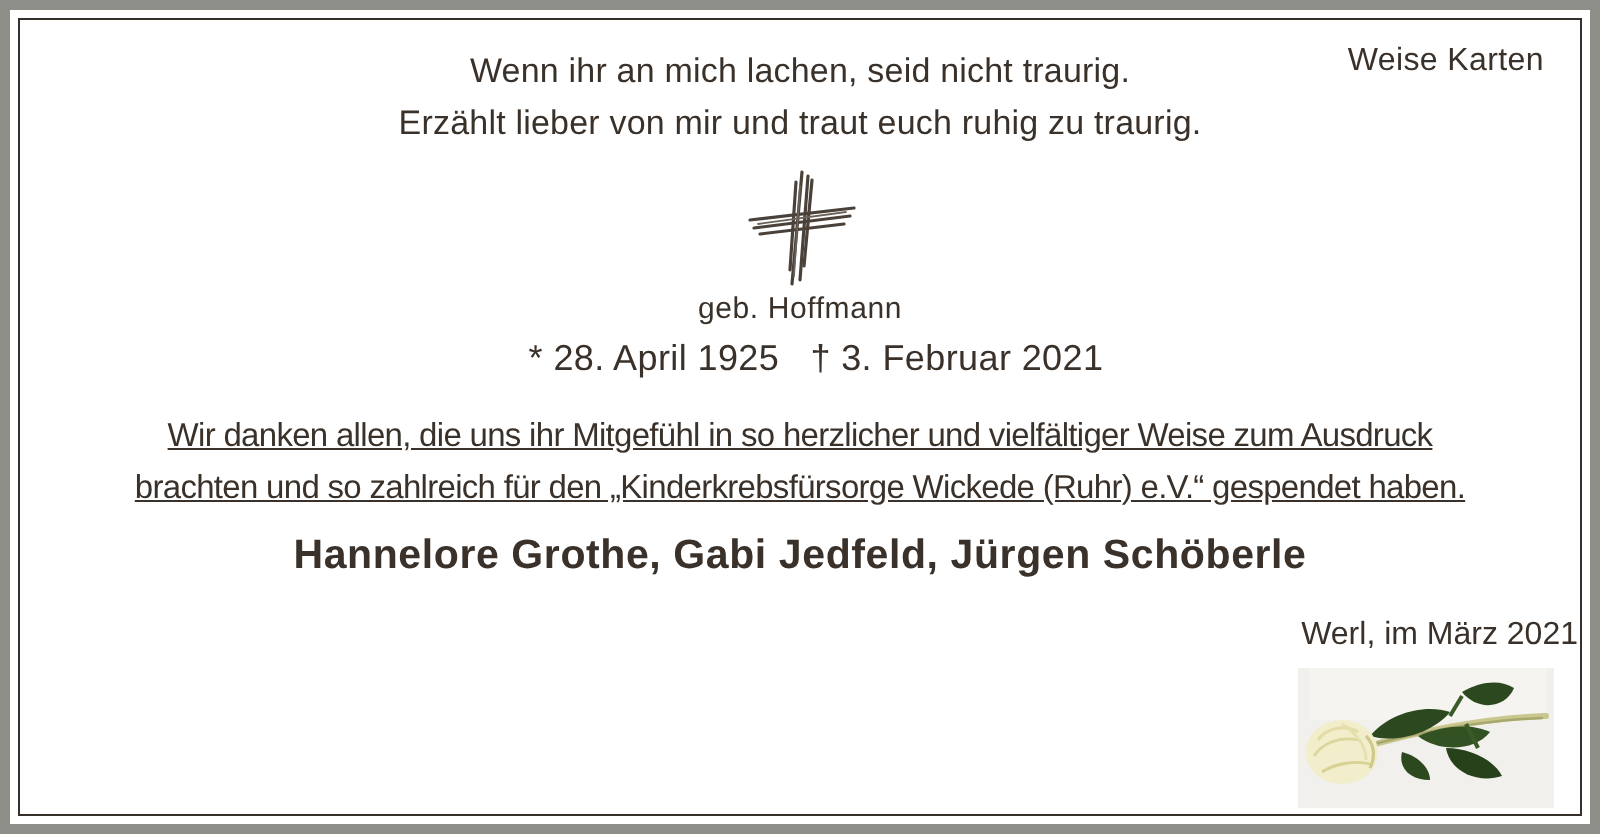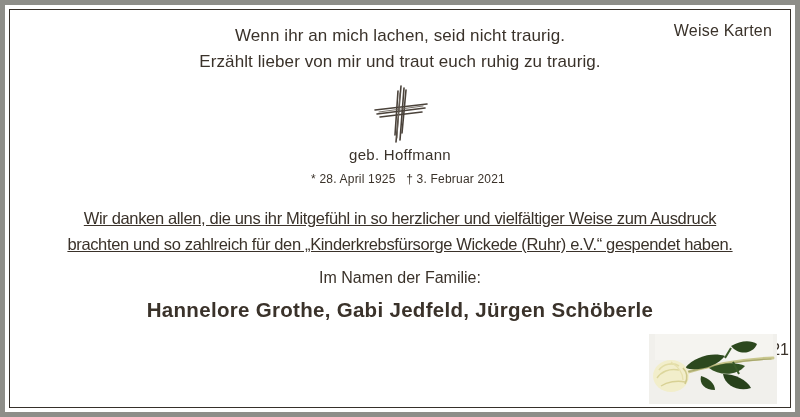--- a/index.html
+++ b/index.html
@@ -64,21 +64,21 @@
     font-weight: 400;
   }
   .maiden-name {
     margin-top: 0;
     font-size: 15px;
     line-height: 20px;
     letter-spacing: 0.3px;
   }
   .life-dates {
     margin-top: 2px;
-    font-size: 12px;
+    font-size: 18px;
     line-height: 24px;
     white-space: pre-wrap;
     letter-spacing: 0.2px;
     padding-left: 16px;
   }
   .thanks {
     margin-top: 14px;
     font-size: 16.5px;
     line-height: 26px;
     letter-spacing: -0.35px;
@@ -145,21 +145,20 @@
     </div>
 
     <div class="maiden-name">geb. Hoffmann</div>
     <div class="life-dates">* 28. April 1925   † 3. Februar 2021</div>
 
     <div class="thanks">
       <div>Wir danken allen, die uns ihr Mitgefühl in so herzlicher und vielfältiger Weise zum Ausdruck</div>
       <div>brachten und so zahlreich für den „Kinderkrebsfürsorge Wickede (Ruhr) e.V.“ gespendet haben.</div>
     </div>
 
-    <div class="family-intro">Im Namen der Familie:</div>
     <div class="family-names">Hannelore Grothe, Gabi Jedfeld, Jürgen Schöberle</div>
 
     <div class="place-date">Werl, im März 2021</div>
 
     <div class="rose-wrap">
       <svg width="132" height="78" viewBox="0 0 132 78" fill="none">
 
         <rect x="2" y="6" width="128" height="70" fill="#f1f0ec"></rect>
         <rect x="8" y="6" width="118" height="26" fill="#f5f4f0"></rect>
 

